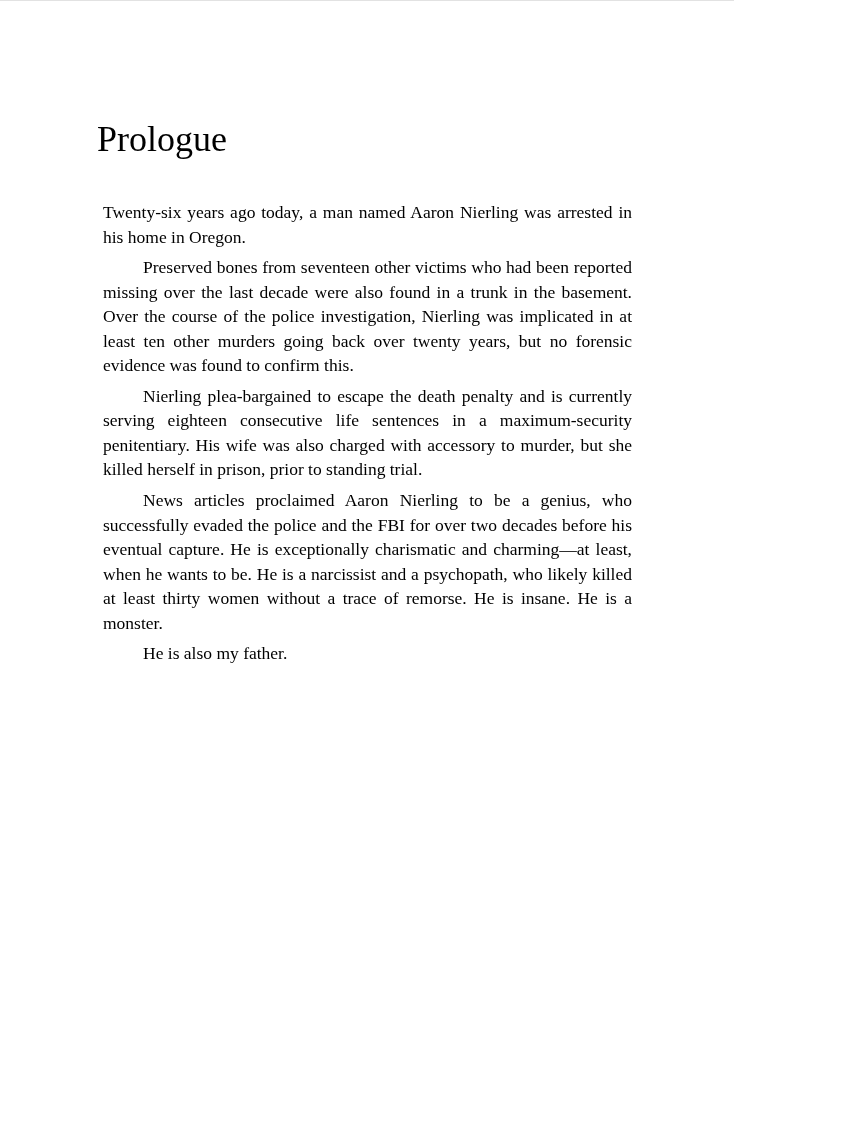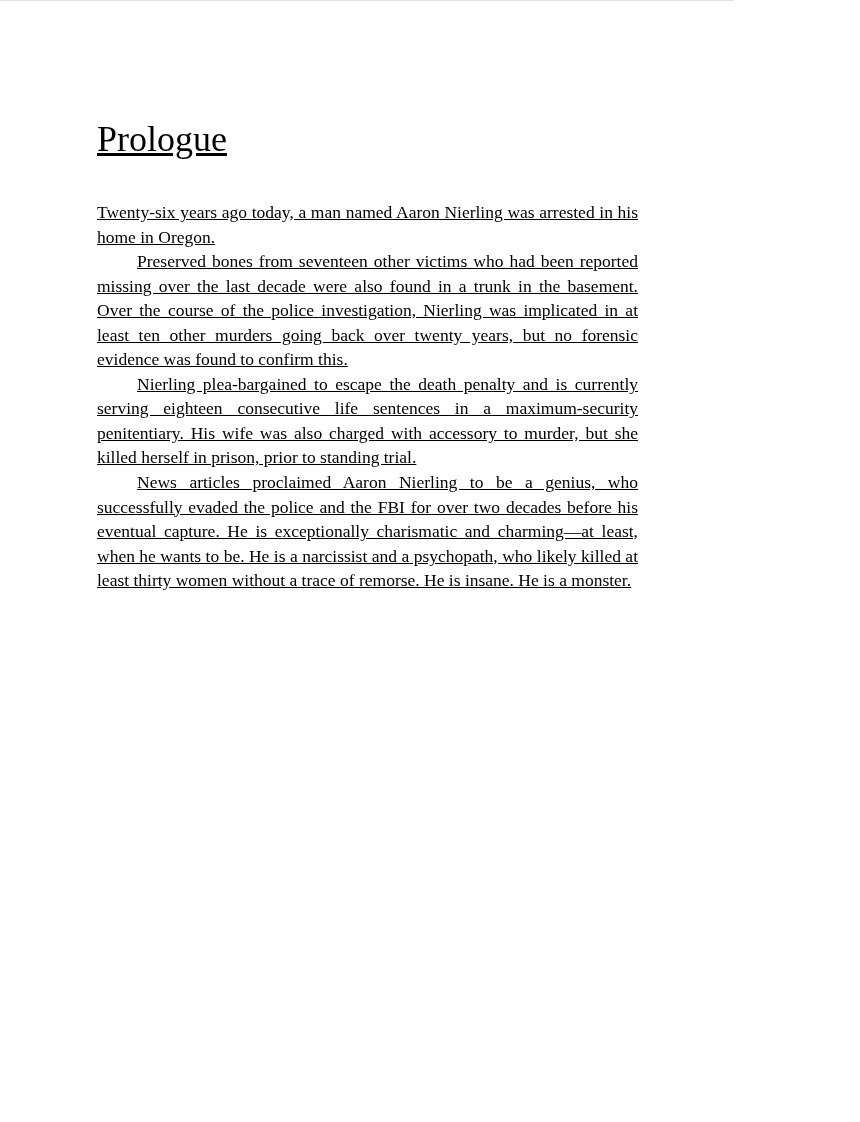--- a/index.html
+++ b/index.html
@@ -14,47 +14,47 @@
     font-family: "Liberation Serif", "DejaVu Serif", serif;
     color: #000000;
     overflow: hidden;
   }
   .page {
     width: 734px;
     height: 1122px;
     background: #ffffff;
     border-top: 1px solid #e2e2e2;
     padding: 0 96px 0 97px;
-    text-decoration: underline;
   }
   .chapter-title {
     margin: 0 0 38px 0;
     padding-top: 116px;
     font-size: 36px;
     line-height: 1.25;
     font-weight: normal;
     letter-spacing: 0px;
     color: #000000;
   }
   .body-text p {
-    margin: 0;
+    margin: 6px;
     font-size: 17.5px;
     line-height: 24.55px;
     text-align: justify;
     text-indent: 40px;
     color: #000000;
   }
   .body-text p.no-indent {
     text-indent: 0;
   }
 </style>
 </head>
 <body>
 
 <div class="page">
   <h1 class="chapter-title">Prologue</h1>
   <div class="body-text">
     <p class="no-indent">Twenty-six years ago today, a man named Aaron Nierling was arrested in his home in Oregon.</p>
     <p>Preserved bones from seventeen other victims who had been reported missing over the last decade were also found in a trunk in the basement. Over the course of the police investigation, Nierling was implicated in at least ten other murders going back over twenty years, but no forensic evidence was found to confirm this.</p>
     <p>Nierling plea-bargained to escape the death penalty and is currently serving eighteen consecutive life sentences in a maximum-security penitentiary. His wife was also charged with accessory to murder, but she killed herself in prison, prior to standing trial.</p>
     <p>News articles proclaimed Aaron Nierling to be a genius, who successfully evaded the police and the FBI for over two decades before his eventual capture. He is exceptionally charismatic and charming—at least, when he wants to be. He is a narcissist and a psychopath, who likely killed at least thirty women without a trace of remorse. He is insane. He is a monster.</p>
+    <p>He is also my father.</p>
   </div>
 </div>
 
 </body></html>

